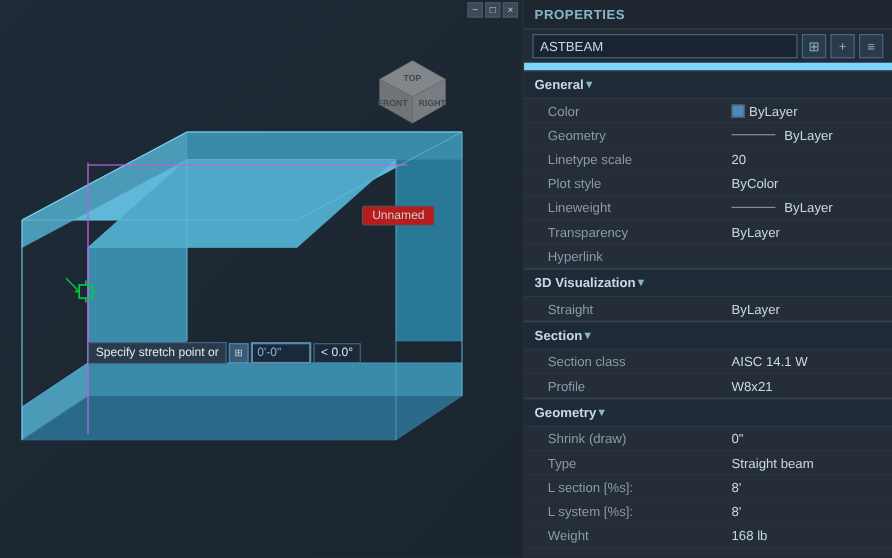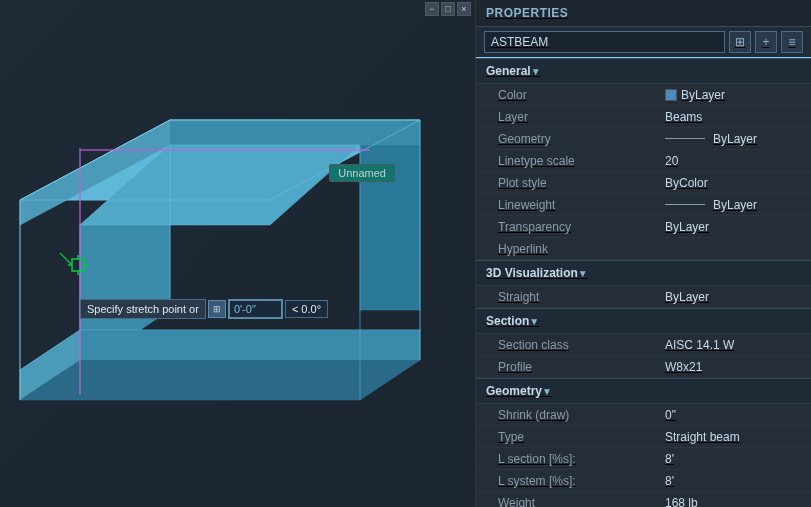--- a/index.html
+++ b/index.html
@@ -52,21 +52,21 @@
       top: 50px;
       right: 60px;
       width: 80px;
       height: 80px;
       opacity: 0.7;
     }
 
     
     .command-bar {
       position: absolute;
-      bottom: 188px;
+      bottom: 176px;
       left: 80px;
       display: flex;
       align-items: center;
       gap: 2px;
       z-index: 20;
     }
     .command-label {
       background: #2a3a4a;
       color: #e0e8f0;
       padding: 3px 6px;
@@ -98,60 +98,59 @@
       background: #1a2a3a;
       color: #e0e8f0;
       border: 1px solid #4a6a8a;
       padding: 2px 6px;
       font-size: 11px;
     }
 
     
     .unnamed-label {
       position: absolute;
-      top: 164px;
+      top: 187px;
       right: 80px;
-      background: #0f766e;
+      background: #b91c1c;
       color: #cccccc;
       padding: 2px 8px;
       font-size: 11px;
       border-radius: 2px;
       border: 1px solid #555;
     }
 
     
     .properties-panel {
       width: 335px;
       height: 507px;
       background: #252e38;
       display: flex;
       flex-direction: column;
       overflow: hidden;
-      text-decoration: underline;
     }
 
     .panel-header {
       background: #1e272f;
       padding: 6px 10px;
       color: #8ab4cc;
       font-size: 12px;
       font-weight: bold;
       letter-spacing: 0.5px;
       border-bottom: 1px solid #3a4a5a;
       display: flex;
       align-items: center;
       gap: 4px;
     }
 
     .panel-toolbar {
       display: flex;
       align-items: flex-start;
       padding: 4px 8px;
       background: #222c36;
-      border-bottom: 1px solid #7dd3fc;
+      border-bottom: 7px solid #7dd3fc;
       gap: 4px;
     }
 
     .dropdown-select {
       flex: 1;
       background: #1a2330;
       color: #c8d8e8;
       border: 1px solid #4a6a8a;
       padding: 3px 6px;
       font-size: 12px;
@@ -335,20 +334,33 @@
       <rect x="-6" y="-6" width="12" height="12" fill="none" stroke="#00cc44" stroke-width="1.5"></rect>
       <line x1="-10" y1="0" x2="-6" y2="0" stroke="#00cc44" stroke-width="1.5"></line>
       <line x1="6" y1="0" x2="10" y2="0" stroke="#00cc44" stroke-width="1.5"></line>
       <line x1="0" y1="-10" x2="0" y2="-6" stroke="#00cc44" stroke-width="1.5"></line>
       <line x1="0" y1="6" x2="0" y2="10" stroke="#00cc44" stroke-width="1.5"></line>
 
       <line x1="-6" y1="0" x2="-18" y2="-12" stroke="#00cc44" stroke-width="1.2"></line>
     </g>
   </svg>
 
+  <div class="nav-cube">
+    <svg width="80" height="80" viewBox="0 0 80 80">
+
+      <polygon points="40,5 70,22 40,38 10,22" fill="#c8c8c8" stroke="#888" stroke-width="0.5" opacity="0.85"></polygon>
+      <text x="40" y="24" text-anchor="middle" fill="#555" font-size="8" font-weight="bold">TOP</text>
+
+      <polygon points="10,22 40,38 40,62 10,45" fill="#a8a8a8" stroke="#888" stroke-width="0.5" opacity="0.85"></polygon>
+      <text x="22" y="46" text-anchor="middle" fill="#555" font-size="8" font-weight="bold">FRONT</text>
+
+      <polygon points="40,38 70,22 70,45 40,62" fill="#b8b8b8" stroke="#888" stroke-width="0.5" opacity="0.85"></polygon>
+      <text x="58" y="46" text-anchor="middle" fill="#555" font-size="8" font-weight="bold">RIGHT</text>
+    </svg>
+  </div>
 
   <div class="unnamed-label">
     <span>Unnamed</span>
   </div>
 
   <div class="command-bar">
     <div class="command-label">Specify stretch point or</div>
     <div class="command-icon">
       <span>⊞</span>
     </div>
@@ -386,26 +398,20 @@
         <span class="section-arrow">▼</span>
       </div>
       <div class="prop-row">
       <span class="prop-label">Color</span>
       <span class="prop-value">
           <span class="color-swatch" style="background:#4a8abf"></span>
           <span>ByLayer</span>
         </span>
     </div>
       <div class="prop-row">
-      <span class="prop-label">Layer</span>
-      <span class="prop-value">
-          <span>Beams</span>
-        </span>
-    </div>
-      <div class="prop-row">
       <span class="prop-label">Geometry</span>
       <span class="prop-value">
           <span class="line-sample"></span>
           <span>ByLayer</span>
         </span>
     </div>
       <div class="prop-row">
       <span class="prop-label">Linetype scale</span>
       <span class="prop-value">
           <span>20</span>

